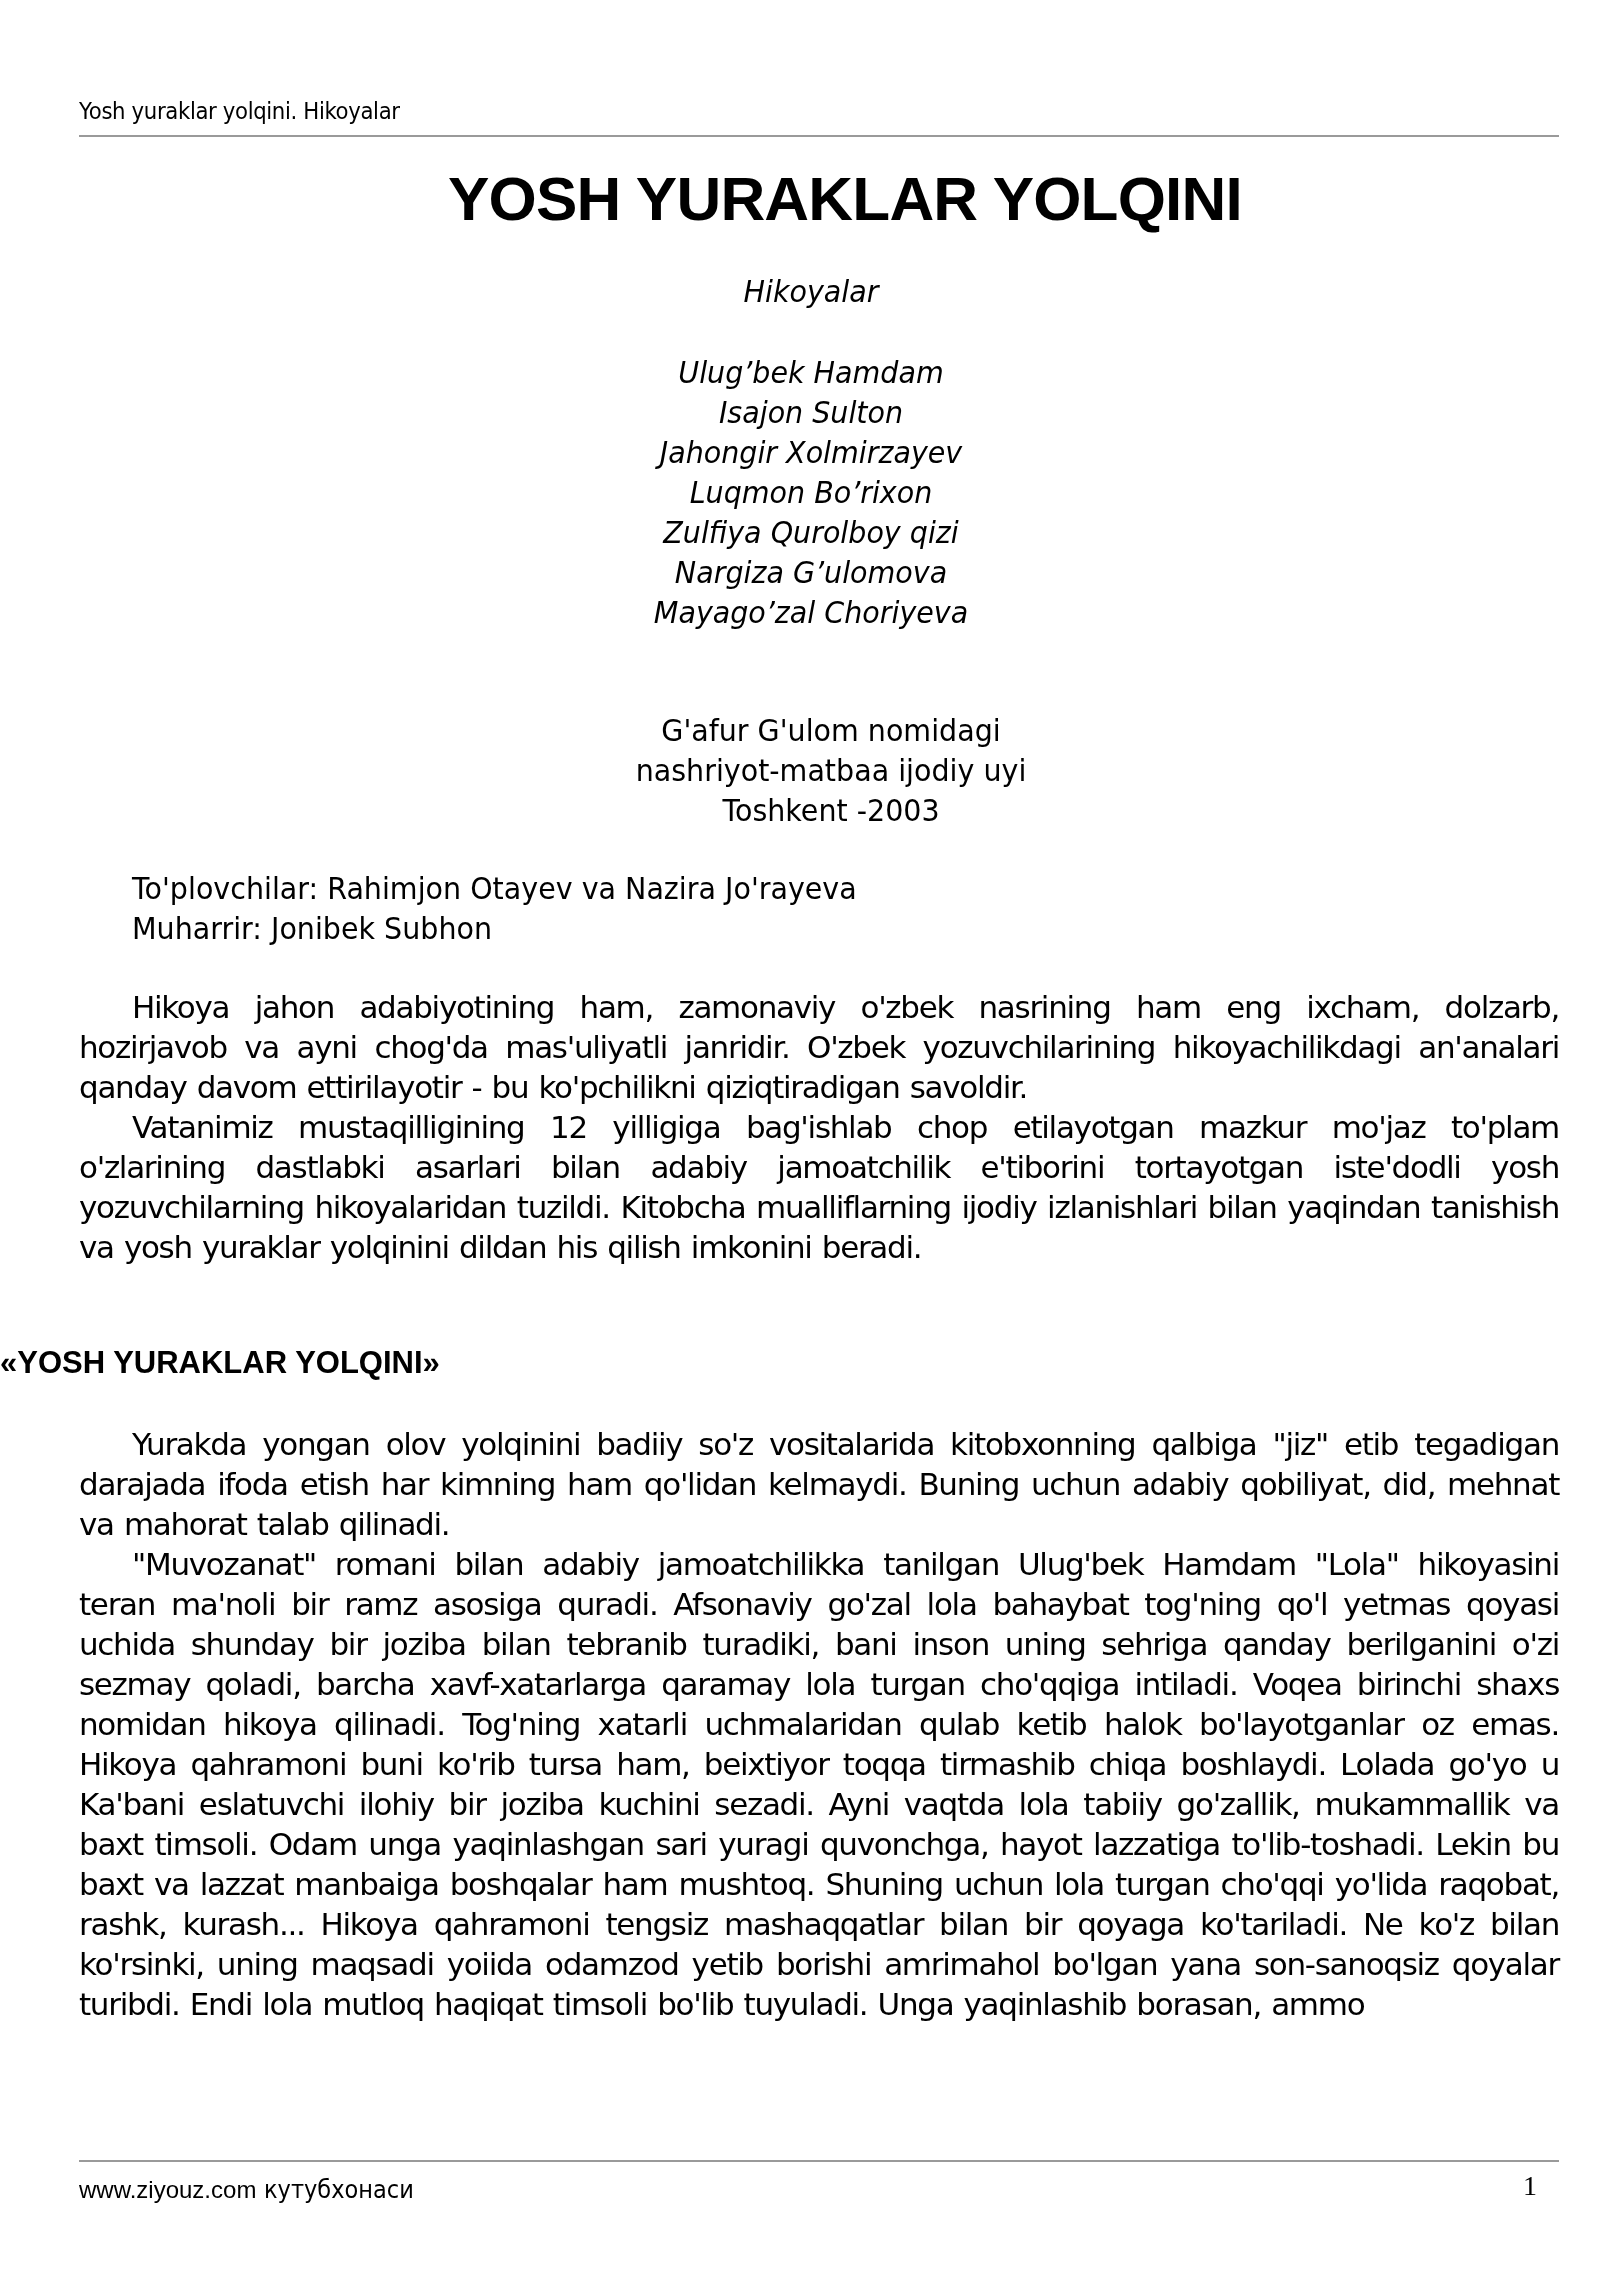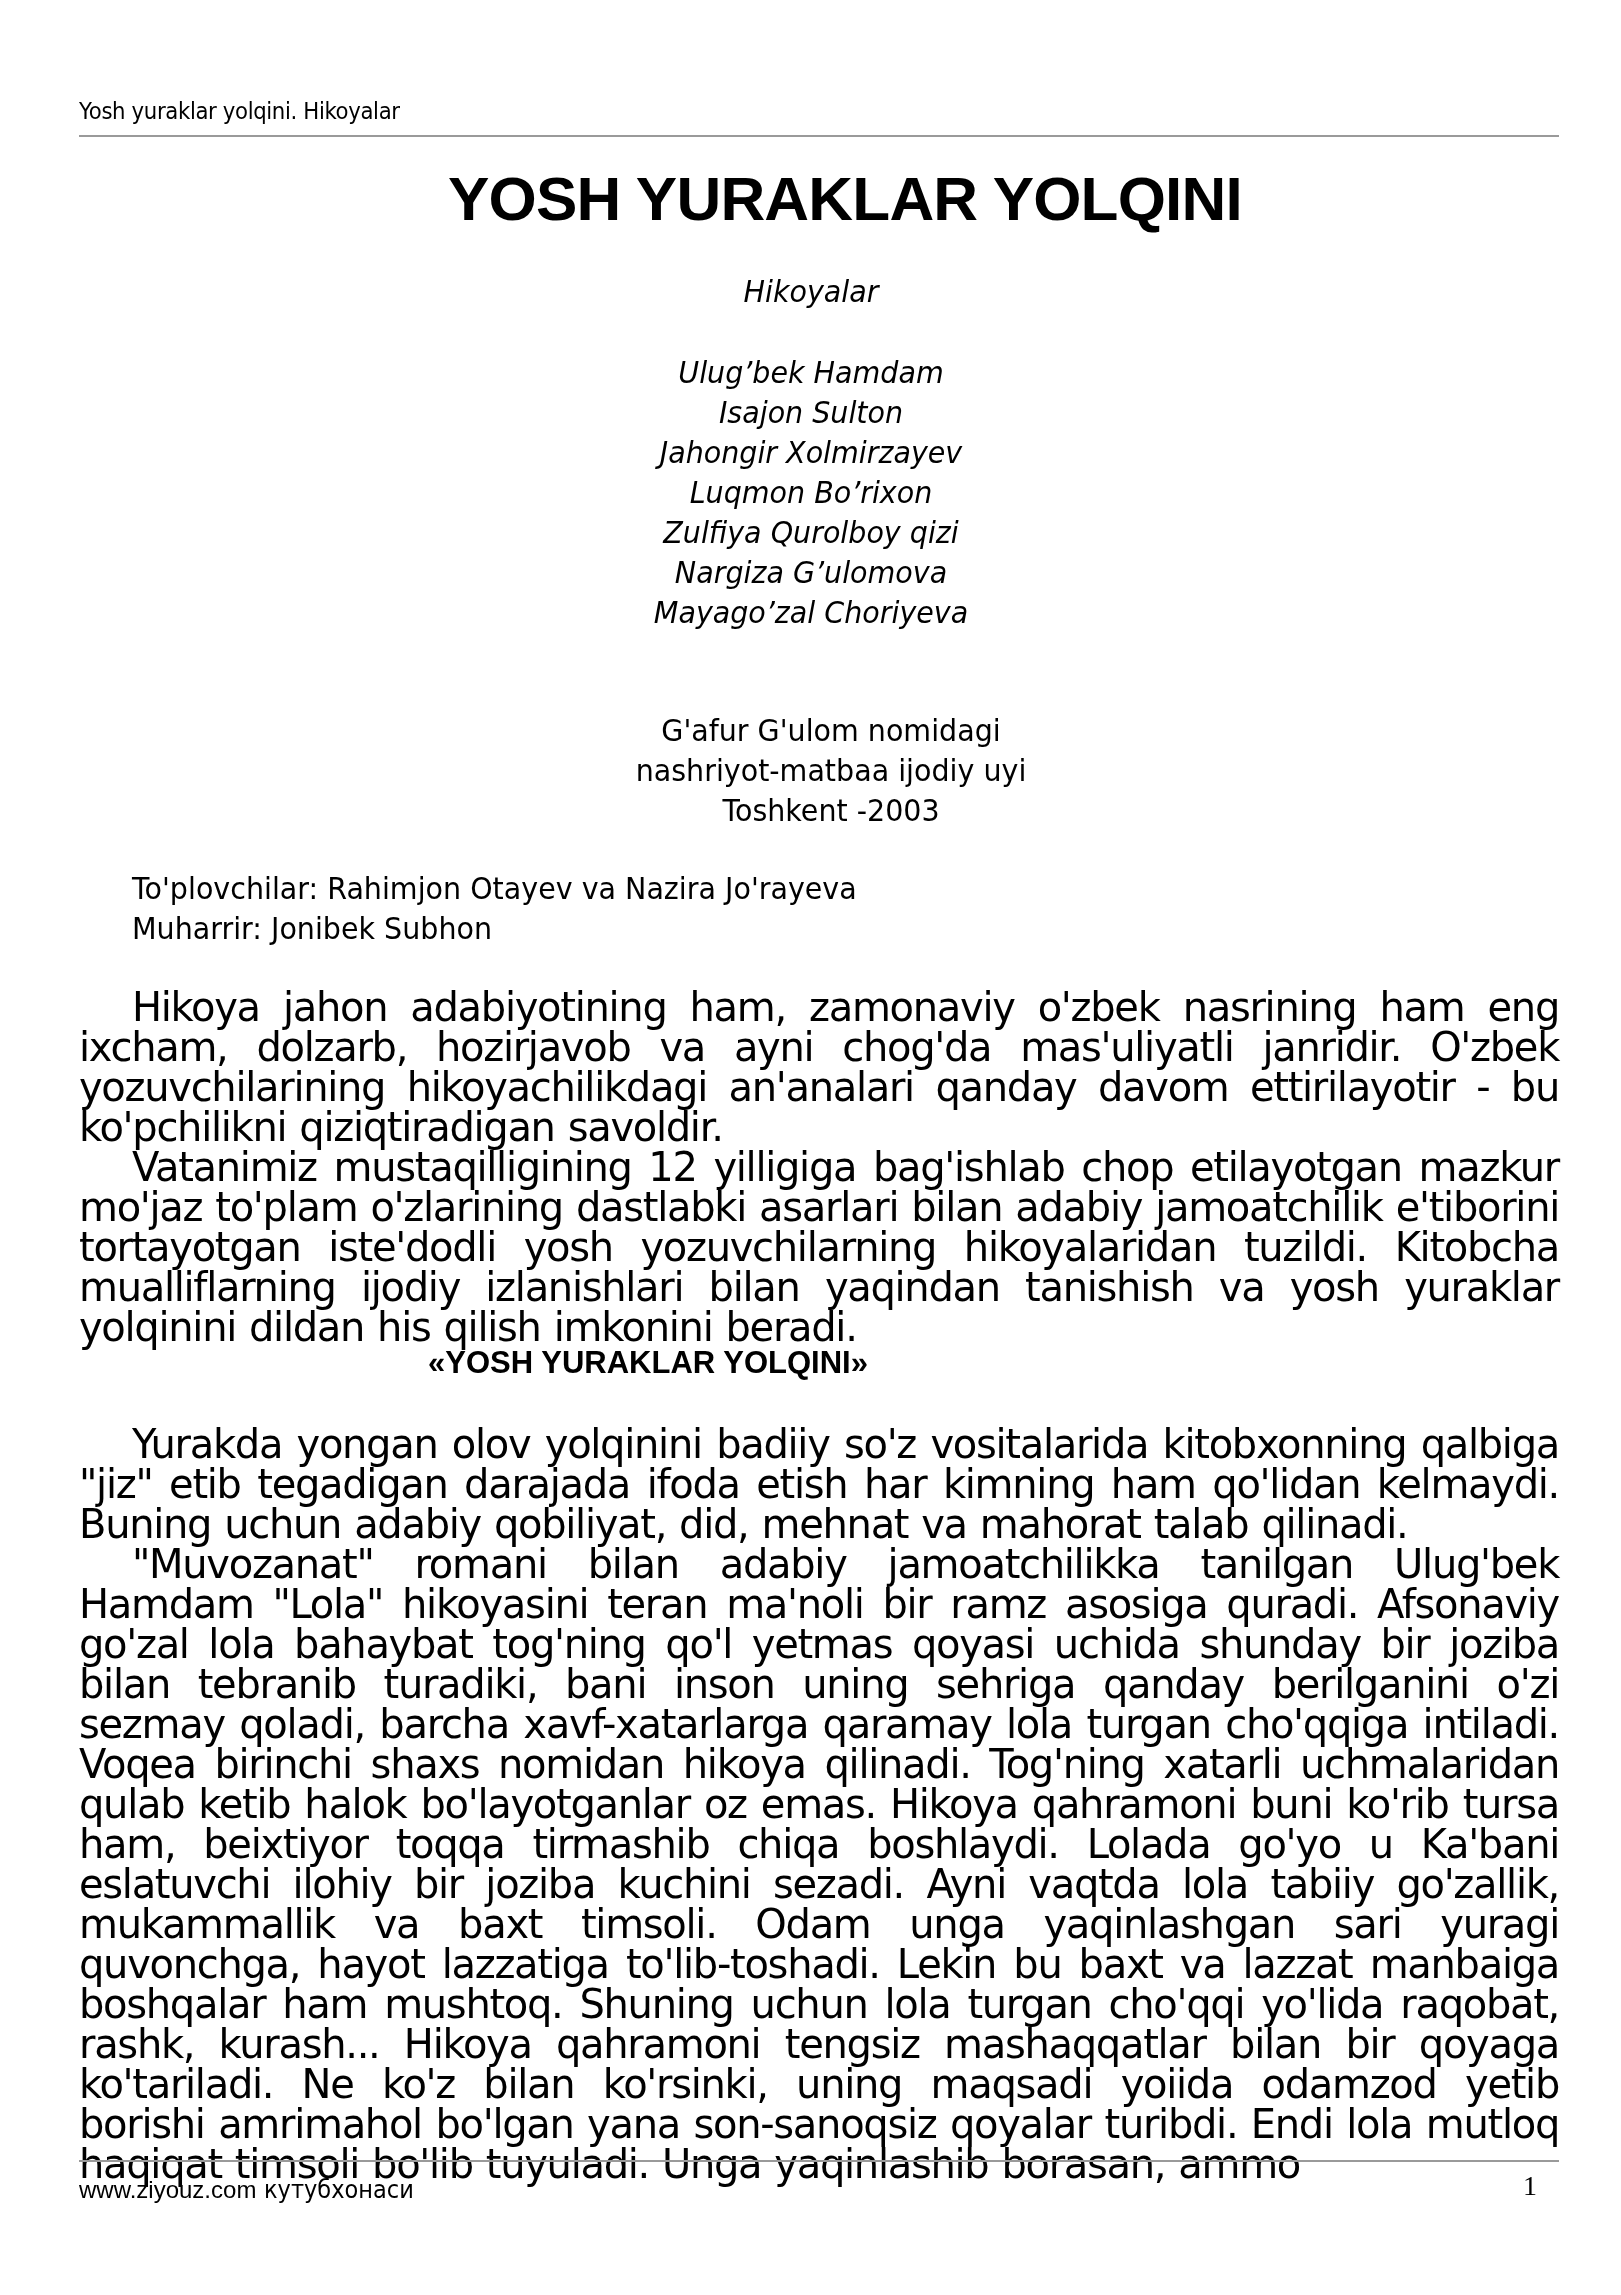--- a/index.html
+++ b/index.html
@@ -15,26 +15,26 @@
   .subtitle { position: absolute; left: 0; width: 1622px; top: 273px; text-align: center; font-style: italic; font-size: 31px; transform: scaleX(0.92); }
 
   .authors { position: absolute; left: 0; width: 1622px; top: 352px; text-align: center; font-size: 31px; line-height: 40px; font-style: italic; }
   .authors div { transform: scaleX(0.92); }
 
   .publisher { position: absolute; left: 0; width: 1622px; top: 710px; text-align: center; font-size: 31px; line-height: 40px; padding-left: 20px; }
   .publisher div { transform: scaleX(0.92); }
 
   .credits { position: absolute; left: 132px; top: 868px; font-size: 31px; line-height: 40px; transform: scaleX(0.92); transform-origin: left center; white-space: nowrap; }
 
-  .body { position: absolute; left: 79px; width: 1480px; font-size: 40px; line-height: 40px; }
+  .body { position: absolute; left: 79px; width: 1480px; font-size: 31px; line-height: 40px; }
   .body p { margin: 0; text-align: justify; text-indent: 53px; letter-spacing: -1.3px; word-spacing: 1.6px; }
   .intro { top: 987px; }
   .section { top: 1424px; }
 
-  .section-heading { position: absolute; left: 0; width: 1296px; top: 1345px; text-align: center; font-family: "Liberation Sans", sans-serif; font-weight: bold; font-size: 31px; }
+  .section-heading { position: absolute; left: 0; width: 1296px; top: 1345px; font-family: "Liberation Sans", sans-serif; font-weight: bold; font-size: 31px; }
 
   .footer { position: absolute; left: 79px; top: 2175px; font-size: 25px; white-space: nowrap; }
   .footer .site { font-family: "Liberation Sans", sans-serif; font-weight: normal; font-size: 24px; }
   .footer .lib { transform: scaleX(0.9); display: inline-block; transform-origin: left center; }
   .page-number { position: absolute; left: 1523px; top: 2170px; font-family: "Liberation Serif", serif; font-size: 28px; }
 </style>
 </head>
 <body>
 
 <div class="page">

